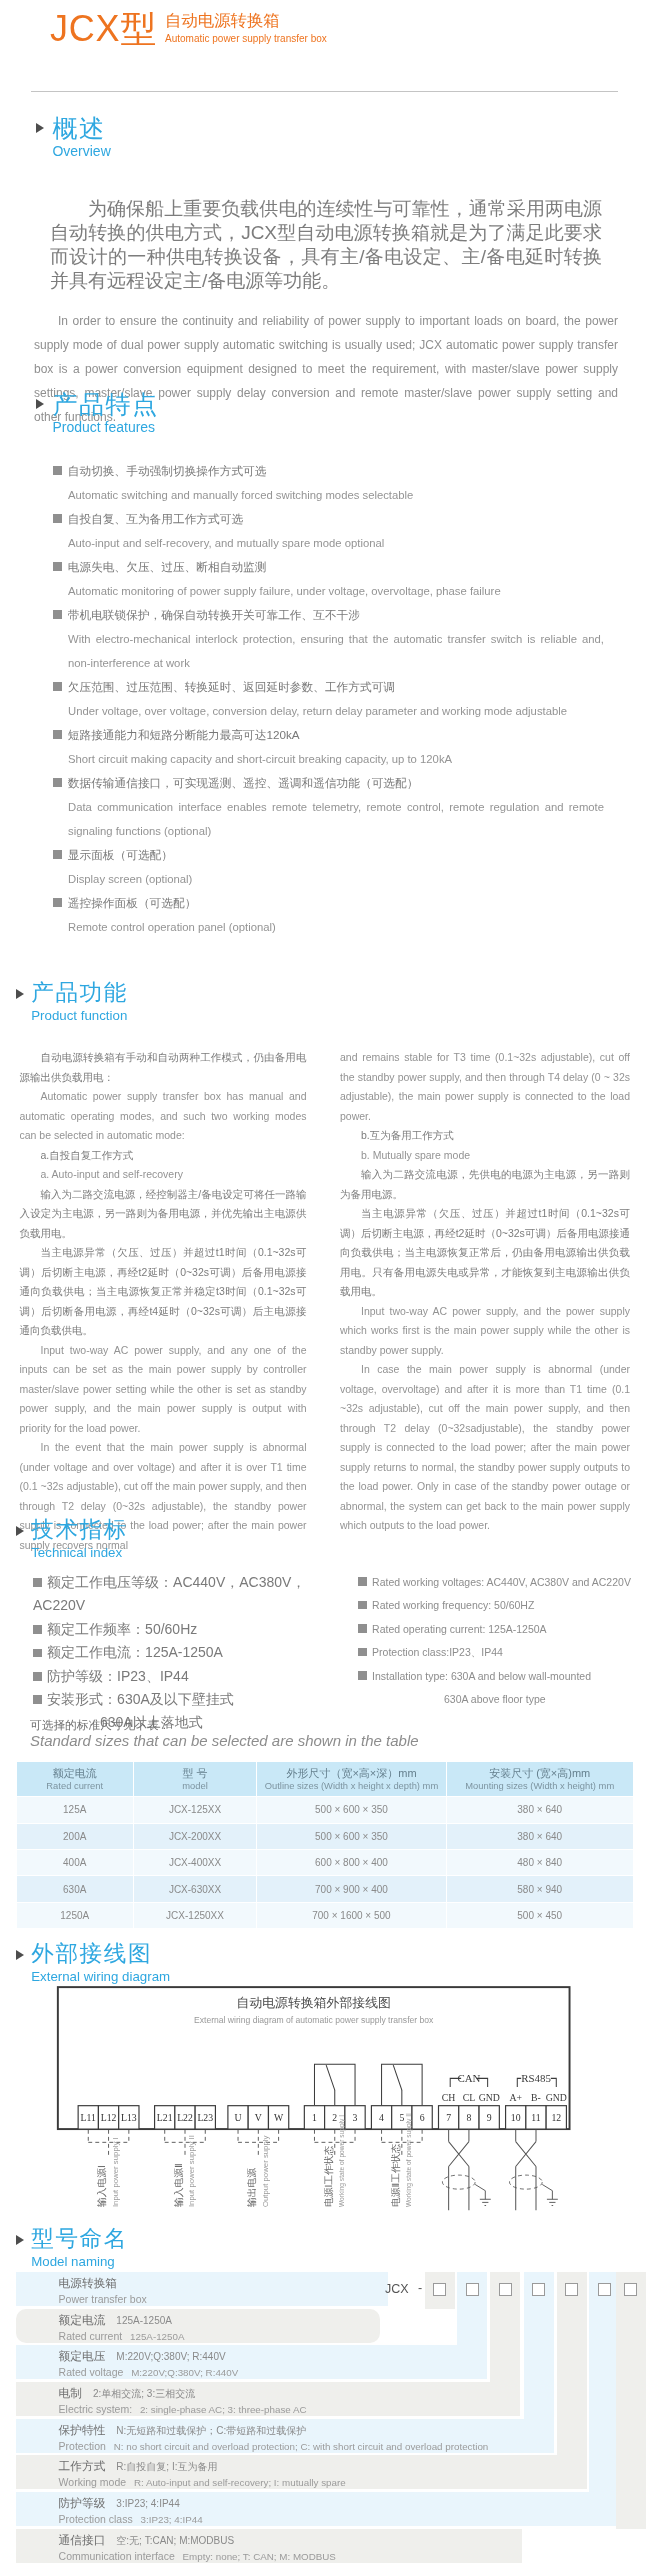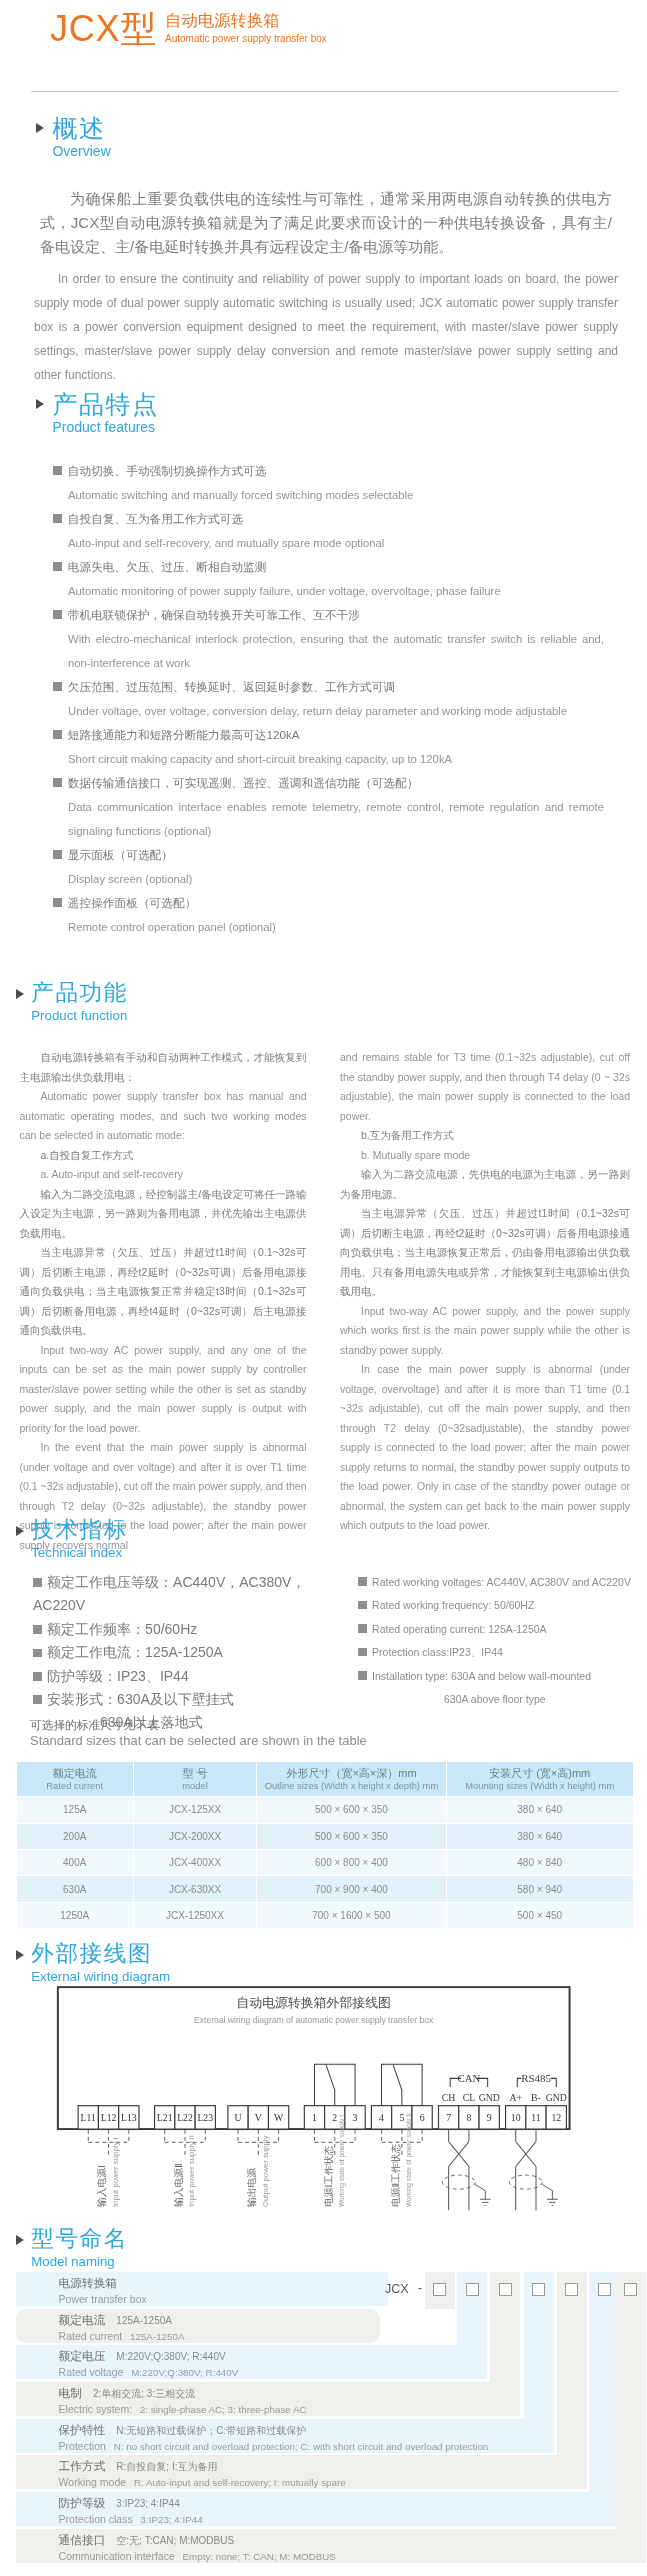--- a/index.html
+++ b/index.html
@@ -19,21 +19,21 @@
   .tri{position:absolute;left:0;top:9.4px;width:0;height:0;
        border-left:8.6px solid #4d4d4d;border-top:5.5px solid transparent;border-bottom:5.5px solid transparent;}
   .st-zh{font-size:25px;color:#2EA7E0;line-height:28px;letter-spacing:1.6px;}
   .st-en{font-size:14px;color:#2EA7E0;line-height:19px;}
   .sec.small .st-zh{font-size:22.6px;line-height:26px;}
   .sec.small .st-en{font-size:13.3px;}
   .sec .st-wrap{margin-left:15.6px;}
   .sec.big .st-wrap{margin-left:16.4px;}
   
   .ov{position:absolute;top:181px;left:34px;width:584px;}
-  .ov-zh{font-size:15px;color:#7d7d7d;line-height:24px;text-align:justify;text-indent:2em;margin:6px;}
+  .ov-zh{font-size:19px;color:#7d7d7d;line-height:24px;text-align:justify;text-indent:2em;margin:16px;}
   .ov-en{font-size:12px;color:#8f8f8f;line-height:24px;text-align:justify;text-indent:2em;margin:7.8px 0 0 0;}
   
   .feat{position:absolute;top:459px;left:53px;width:551px;}
   .feat-zh{font-size:11.7px;color:#787878;line-height:24px;margin:0;}
   .feat-zh .bullet{display:inline-block;width:8.6px;height:8.6px;background:#8f8f8f;margin-right:6.2px;}
   .feat-en{font-size:11.3px;color:#949494;line-height:24px;margin:0;padding-left:15px;text-align:justify;}
   
   .fcol{position:absolute;top:1048px;}
   .fcol.left{left:19.5px;width:287px;}
   .fcol.right{left:340px;width:290px;}
@@ -46,21 +46,21 @@
   .tcol.left{left:33px;width:314px;}
   .tcol.right{left:358px;width:284px;}
   .titem{font-size:14px;color:#7a7a7a;line-height:23.4px;margin:0;}
   .tcol.right .titem{font-size:10.5px;color:#8d8d8d;}
   .titem .bullet{display:inline-block;width:8.6px;height:8.6px;background:#8f8f8f;margin-right:5.5px;}
   .titem.sub{padding-left:67px;}
   .tcol.right .titem.sub{padding-left:86px;}
   
   .note{position:absolute;top:1716px;left:30px;}
   .note-zh{font-size:11.7px;color:#6f6f6f;line-height:17px;margin:0;}
-  .note-en{font-size:13px;color:#8d8d8d;line-height:15.6px;margin:0;}
+  .note-en{font-size:15px;color:#8d8d8d;line-height:15.6px;margin:0;font-style:italic;}
   table.sizes{position:absolute;top:1761px;left:15.6px;width:618px;
     border-collapse:separate;border-spacing:1.6px;background:#ffffff;}
   table.sizes th{background:#C9E8F7;padding:3.9px 1.6px 4.7px 1.6px;font-weight:normal;}
   table.sizes th .h-zh{font-size:11px;color:#647f8d;line-height:14px;}
   table.sizes th .h-en{font-size:9.4px;color:#7d94a0;line-height:11.7px;}
   table.sizes td{text-align:center;font-size:10px;color:#8a8a8a;height:23.4px;}
   table.sizes tr.odd td{background:#F2F9FD;}
   table.sizes tr.even td{background:#E3F1FA;}
   
   .wsvg{position:absolute;top:1984px;left:56px;}
@@ -129,21 +129,21 @@
   </div>
 
 <div class="sec small" style="top:980px;left:15.6px;">
   <span class="tri"></span>
   <div class="st-wrap">
     <div class="st-zh">产品功能</div>
     <div class="st-en">Product function</div>
   </div>
 </div>
 <div class="fcol left">
-    <p class="fp fzh">自动电源转换箱有手动和自动两种工作模式，才能恢复到主电源输出供负载用电：</p>
+    <p class="fp fzh">自动电源转换箱有手动和自动两种工作模式，仍由备用电源输出供负载用电：</p>
     <p class="fp fen">Automatic power supply transfer box has manual and automatic operating modes, and such two working modes can be selected in automatic mode:</p>
     <p class="fp fzh">a.自投自复工作方式</p>
     <p class="fp fen">a. Auto-input and self-recovery</p>
     <p class="fp fzh">输入为二路交流电源，经控制器主/备电设定可将任一路输入设定为主电源，另一路则为备用电源，并优先输出主电源供负载用电。</p>
     <p class="fp fzh">当主电源异常（欠压、过压）并超过t1时间（0.1~32s可调）后切断主电源，再经t2延时（0~32s可调）后备用电源接通向负载供电；当主电源恢复正常并稳定t3时间（0.1~32s可调）后切断备用电源，再经t4延时（0~32s可调）后主电源接通向负载供电。</p>
     <p class="fp fen">Input two-way AC power supply, and any one of the inputs can be set as the main power supply by controller master/slave power setting while the other is set as standby power supply, and the main power supply is output with priority for the load power.</p>
     <p class="fp fen">In the event that the main power supply is abnormal (under voltage and over voltage) and after it is over T1 time (0.1 ~32s adjustable), cut off the main power supply, and then through T2 delay (0~32s adjustable), the standby power supply is connected to the load power; after the main power supply recovers normal</p>
   </div>
 <div class="fcol right">
     <p class="fp fen noind">and remains stable for T3 time (0.1~32s adjustable), cut off the standby power supply, and then through T4 delay (0 ~ 32s adjustable), the main power supply is connected to the load power.</p>
@@ -374,21 +374,21 @@
     <div class="nm-en"><span>Protection</span><span class="d">N: no short circuit and overload protection; C: with short circuit and overload protection</span></div>
   </div>
   <div class="band" style="top:183px;width:571px;background:#EFEFEC;">
     <div class="nm-zh"><span>工作方式</span><span class="d">R:自投自复; I:互为备用</span></div>
     <div class="nm-en"><span>Working mode</span><span class="d">R: Auto-input and self-recovery; I: mutually spare</span></div>
   </div>
   <div class="band" style="top:220px;width:603px;background:#E9F5FC;">
     <div class="nm-zh"><span>防护等级</span><span class="d">3:IP23; 4:IP44</span></div>
     <div class="nm-en"><span>Protection class</span><span class="d">3:IP23; 4:IP44</span></div>
   </div>
-  <div class="band" style="top:257px;width:630px;background:#EFEFEC;">
+  <div class="band" style="top:257px;width:506px;background:#EFEFEC;">
     <div class="nm-zh"><span>通信接口</span><span class="d">空:无; T:CAN; M:MODBUS</span></div>
     <div class="nm-en"><span>Communication interface</span><span class="d">Empty: none; T: CAN; M: MODBUS</span></div>
   </div>
 
   <div class="arm" style="left:425px;height:37px;background:#EFEFEC;"></div>
   <div class="arm" style="left:457px;height:73px;background:#E9F5FC;"></div>
   <div class="arm" style="left:490px;height:110px;background:#EFEFEC;"></div>
   <div class="arm" style="left:524px;height:147px;background:#E9F5FC;"></div>
   <div class="arm" style="left:557px;height:183px;background:#EFEFEC;"></div>
   <div class="arm" style="left:589px;height:220px;background:#E9F5FC;"></div>

